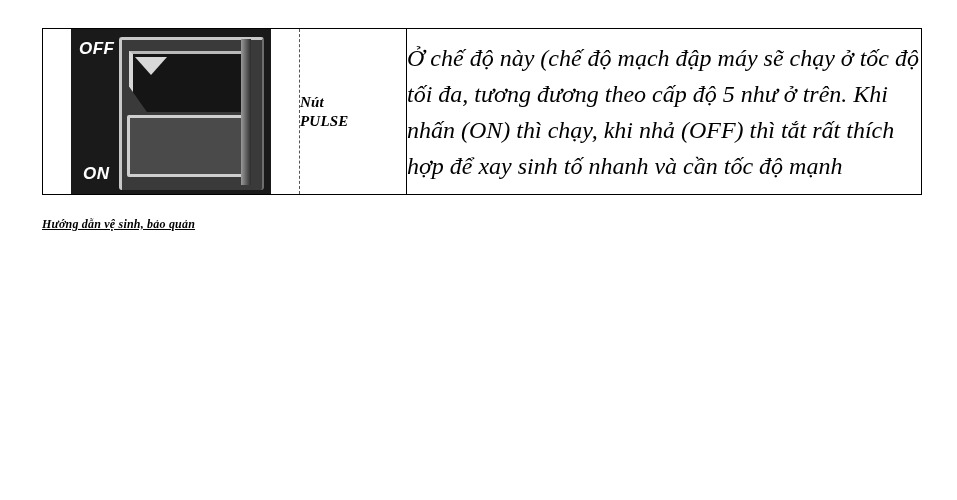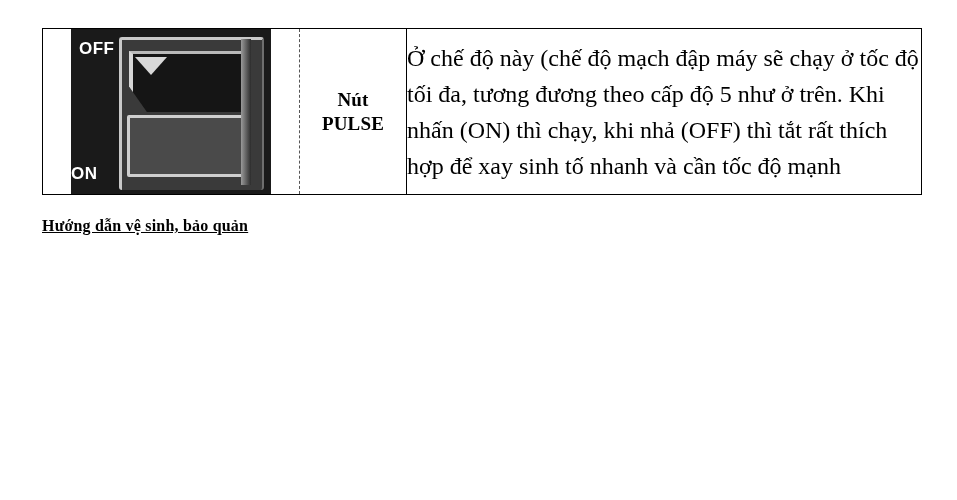--- a/index.html
+++ b/index.html
@@ -13,20 +13,21 @@
     font-family: "Liberation Serif", serif;
     color: #000000;
     overflow: hidden;
   }
   .page {
     position: relative;
     width: 784px;
     height: 500px;
     box-sizing: border-box;
     padding: 28px 40px 0 40px;
+    font-style: italic;
   }
 
   
   .spec-table {
     border-collapse: collapse;
     width: 880px;
     margin-left: 2px;
     table-layout: fixed;
   }
   .spec-table td {
@@ -34,25 +35,25 @@
     vertical-align: middle;
     padding: 0;
   }
   .cell-image {
     width: 256px;
     text-align: center;
     padding: 6px 0 6px 0;
   }
   .cell-name {
     width: 106px;
-    text-align: center;
+    text-align: left;
     border-left: 1px dashed #555 !important;
     border-right: 1px solid #000 !important;
     font-weight: bold;
-    font-size: 19px;
+    font-size: 15px;
     line-height: 1.25;
     letter-spacing: .2px;
   }
   .cell-desc {
     padding: 10px 16px 10px 18px;
     font-size: 24px;
     line-height: 1.5;
   }
 
   
@@ -69,21 +70,21 @@
   }
   .sw-label {
     position: absolute;
     color: #ffffff;
     font-family: "Liberation Sans", sans-serif;
     font-weight: bold;
     font-size: 17px;
     letter-spacing: .5px;
   }
   .sw-off { left: 8px; top: 10px; }
-  .sw-on  { left: 0; bottom: 10px; }
+  .sw-on  { left: 12px; bottom: 10px; }
 
   .rocker-outer {
     position: absolute;
     left: 48px;
     top: 8px;
     width: 140px;
     height: 150px;
     background: #3a3a3a;
     border-left: 3px solid #c9c9c9;
     border-top: 3px solid #c9c9c9;
@@ -126,21 +127,21 @@
     left: 170px;
     top: 10px;
     width: 10px;
     height: 146px;
     background: linear-gradient(90deg, #9a9a9a, #2c2c2c);
   }
 
   
   .section-heading {
     margin: 22px 0 0 2px;
-    font-size: 16px;
+    font-size: 12px;
     font-weight: bold;
     text-decoration: underline;
     letter-spacing: .2px;
   }
   .para {
     margin: 14px 0 0 0;
     font-size: 20px;
     line-height: 1.55;
     text-align: left;
   }

